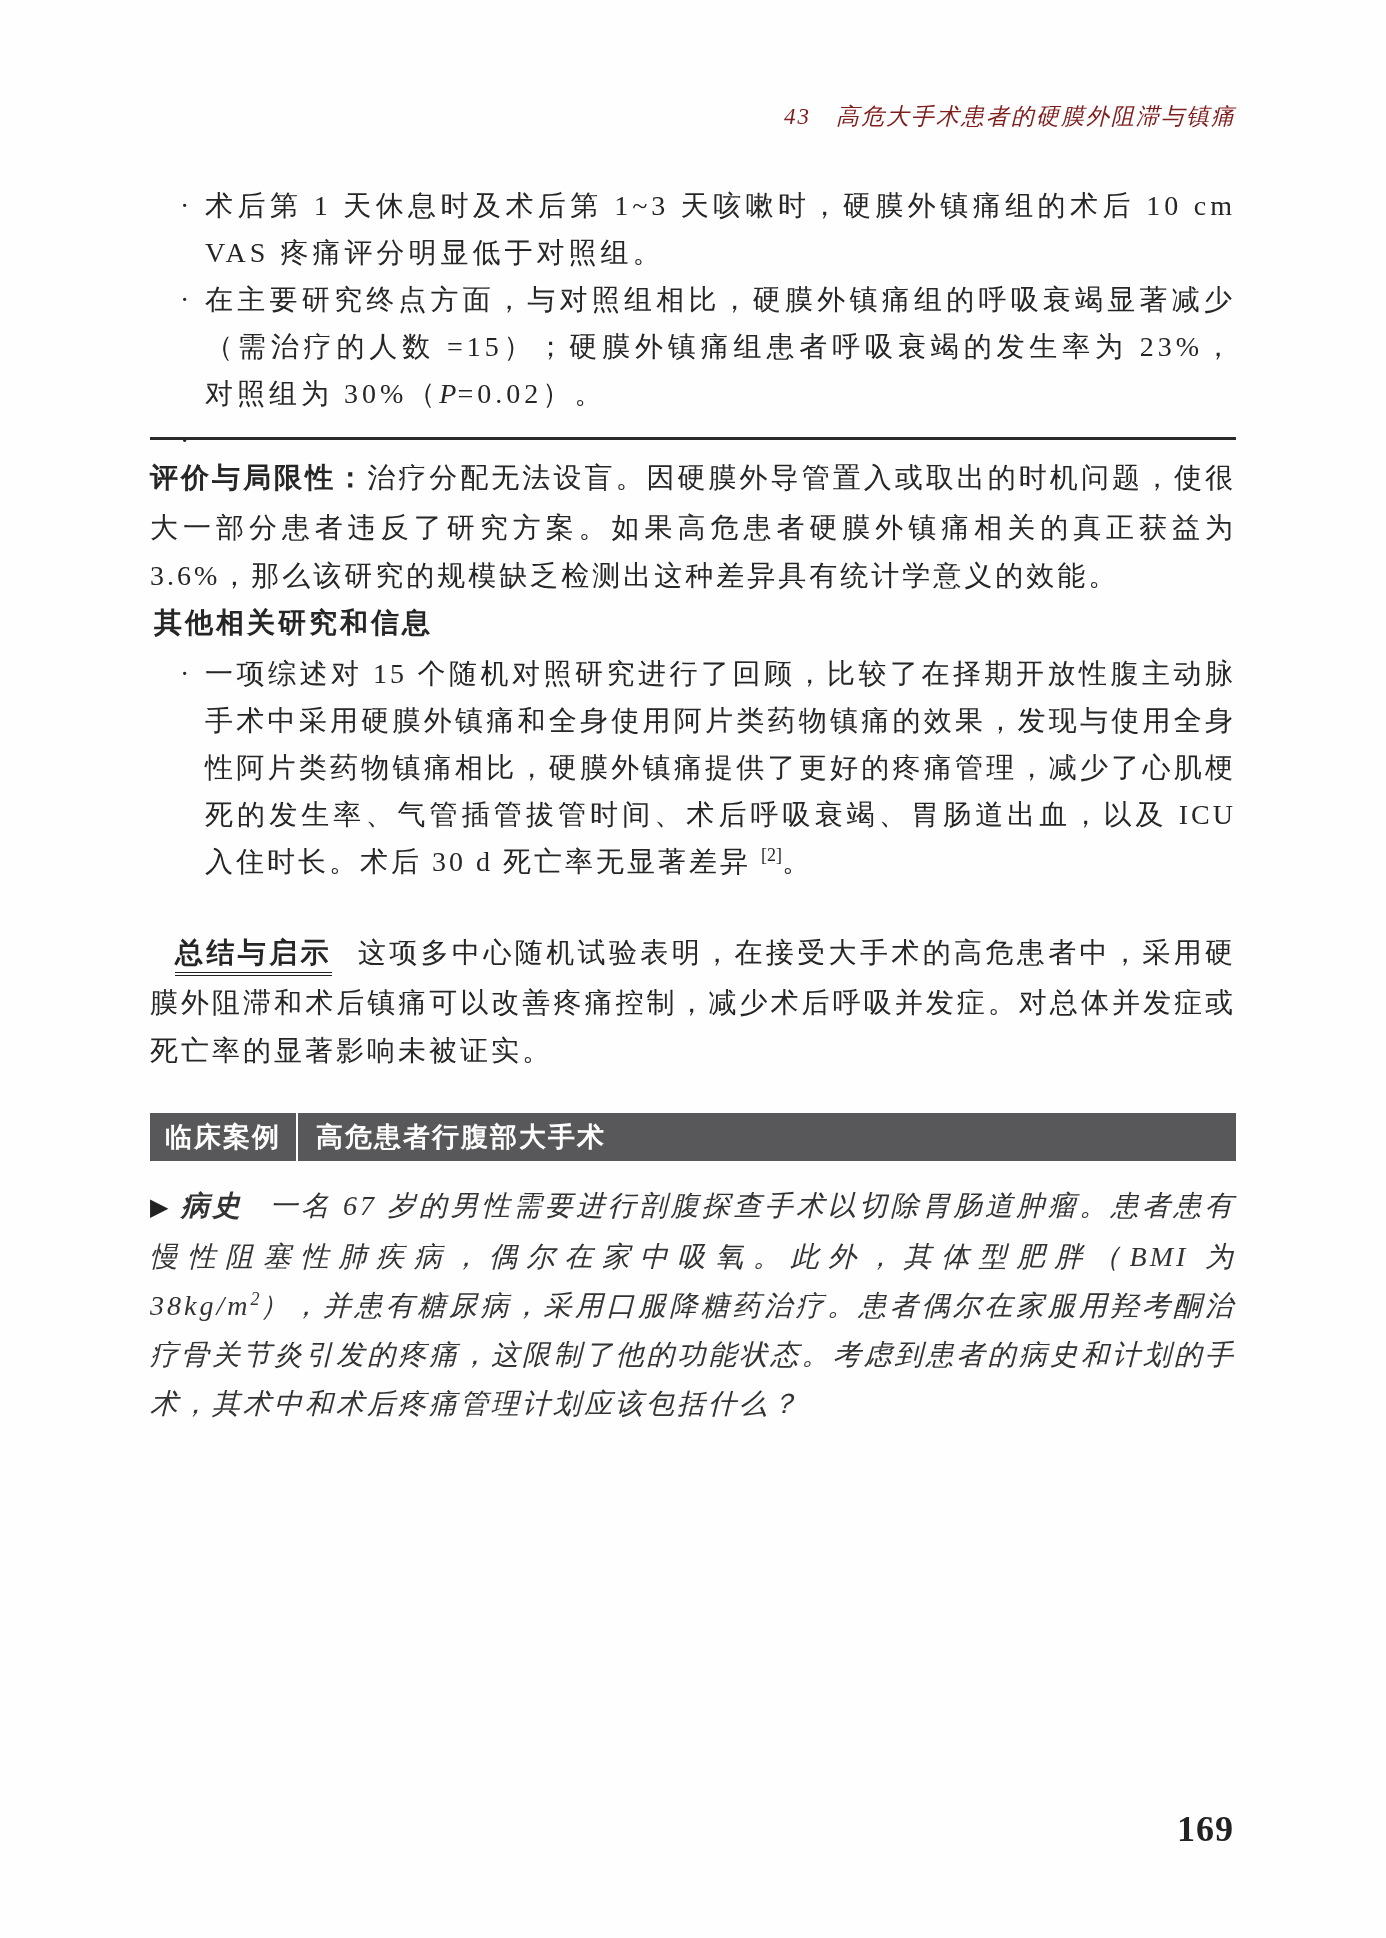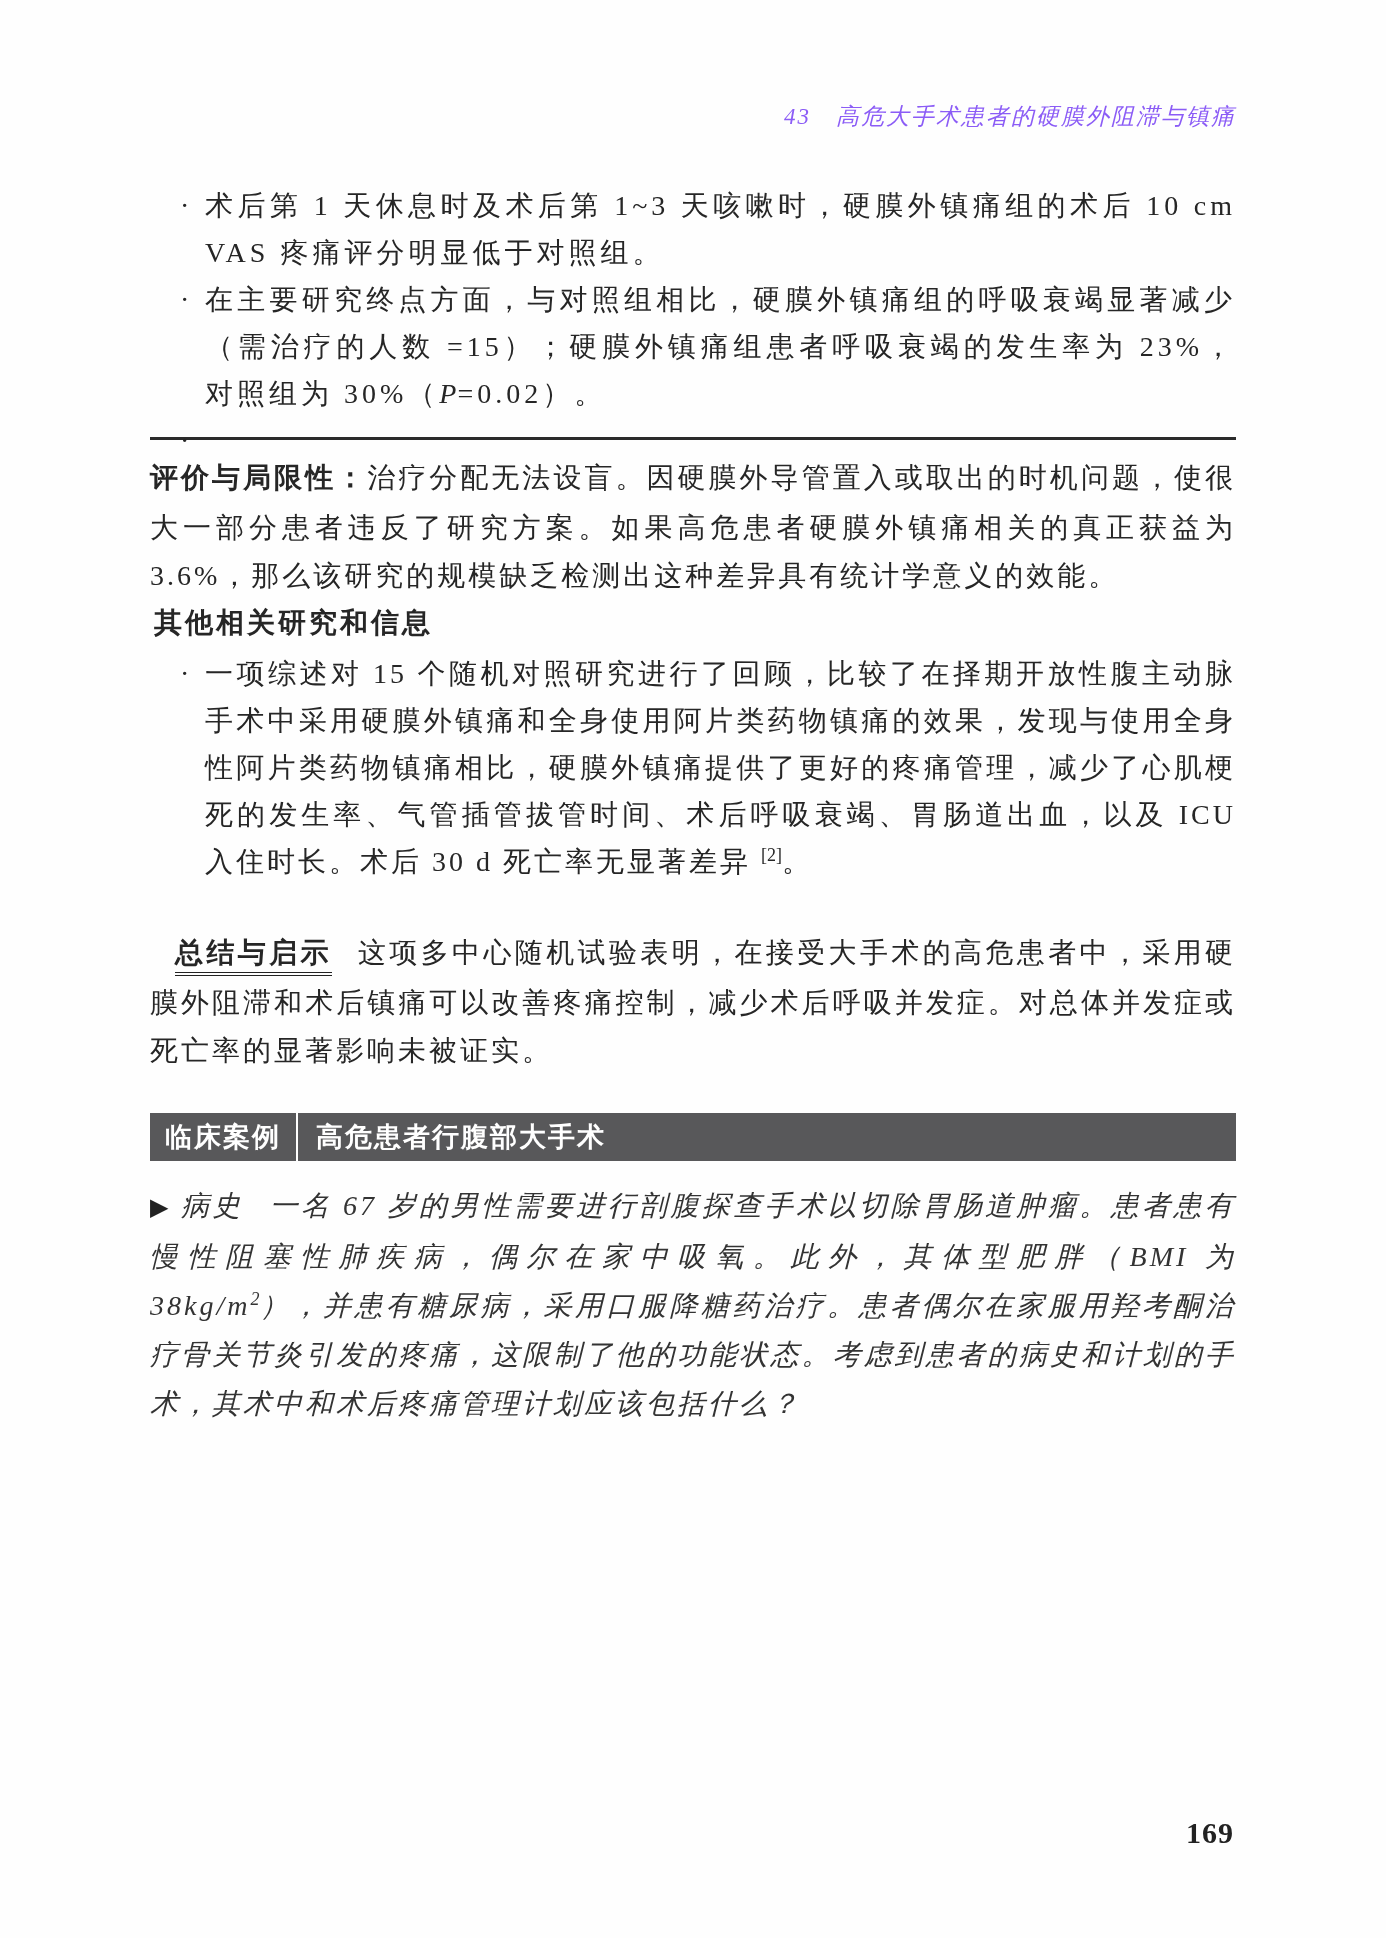--- a/index.html
+++ b/index.html
@@ -13,21 +13,21 @@
     overflow:hidden;
     font-family:"Liberation Serif","DejaVu Serif",serif;
     color:#262626;
   }
 
   .chapter-header {
     padding-top:100px;
     text-align:right;
     font-size:23px;
     line-height:34px;
-    color:#8b5cf6;
+    color:#7f1d1d;
     font-style:italic;
     letter-spacing:2px;
   }
 
   .results-list {
     margin-top:48px;
     font-size:28px;
     line-height:47px;
     letter-spacing:4px;
   }
@@ -110,35 +110,35 @@
     font-style:italic;
     color:#333333;
   }
   .case-marker {
     font-style:normal;
     font-size:24px;
     margin-right:12px;
     color:#222222;
     letter-spacing:0;
   }
-  .case-label { font-weight:normal; margin-right:26px; }
+  .case-label { font-weight:bold; margin-right:26px; }
 
   sup {
     font-size:18px;
     line-height:0;
     letter-spacing:0;
     vertical-align:super;
   }
 
   .page-number {
     position:absolute;
     right:152px;
     bottom:88px;
     font-weight:bold;
-    font-size:30px;
+    font-size:36px;
     letter-spacing:1px;
     color:#222222;
   }
 </style>
 </head>
 <body>
 
 <div class="page">
 
   <div class="chapter-header">

